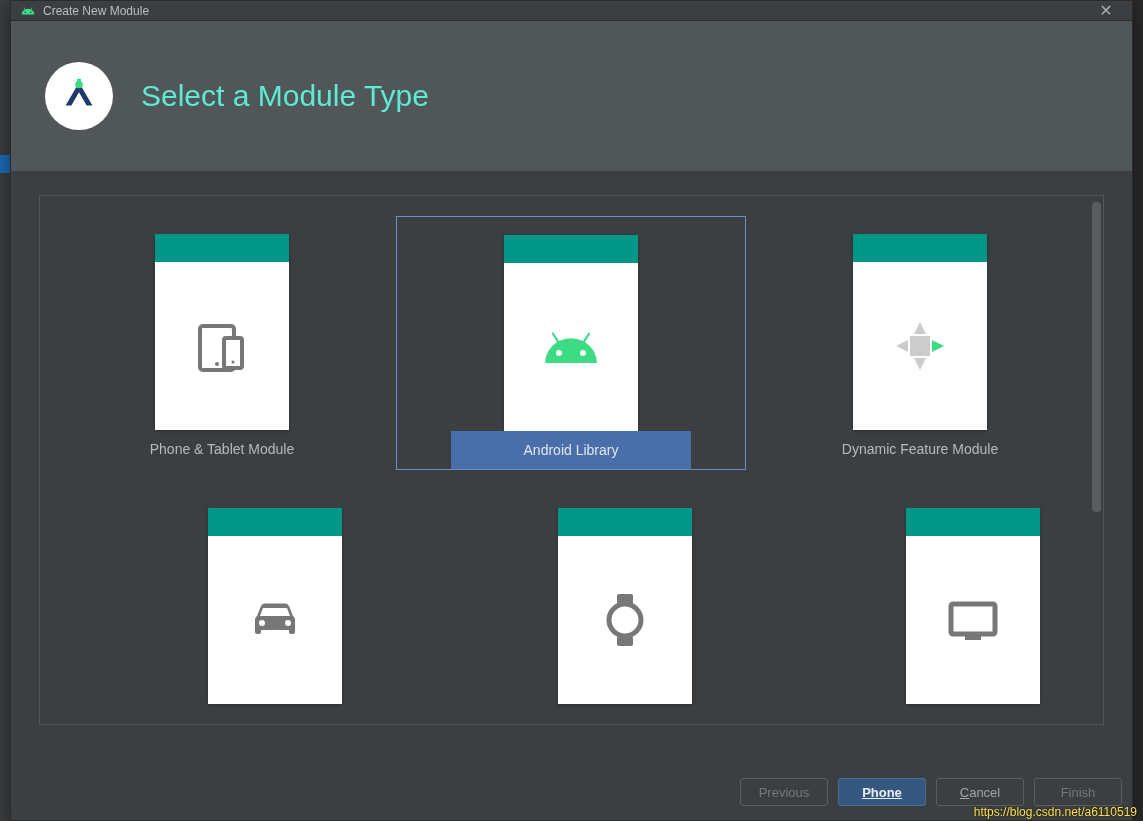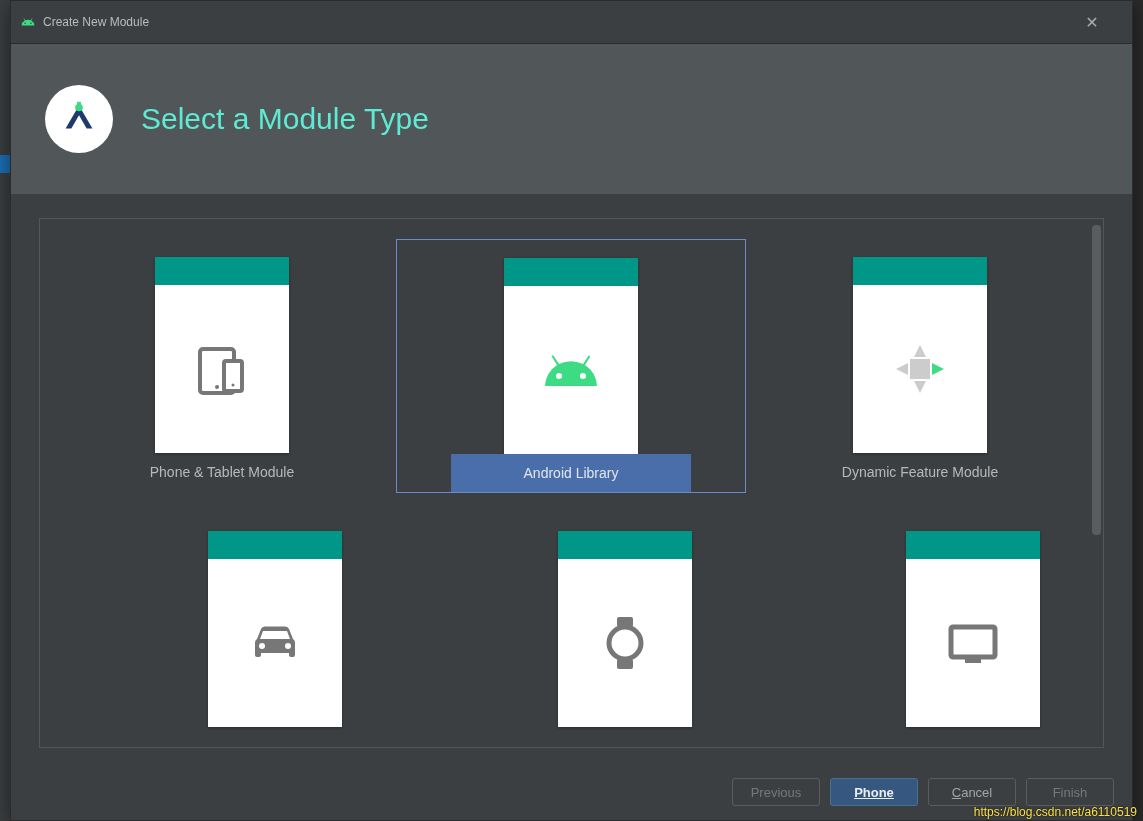--- a/index.html
+++ b/index.html
@@ -30,25 +30,25 @@
     width: 1123px;
     height: 821px;
     background: #3c3f41;
     border: 1px solid #2b2b2b;
     box-shadow: 0 4px 20px rgba(0,0,0,.5);
     display: flex;
     flex-direction: column;
   }
   
   .titlebar {
-    height: 43px;
+    height: 20px;
     background: #3c3f41;
     display: flex;
     align-items: center;
-    padding: 0 20px 0 10px;
+    padding: 0 6px 0 10px;
     font-size: 12px;
     color: #bbbbbb;
     border-bottom: 1px solid #2b2b2b;
   }
   .titlebar .android-icon { margin-right: 8px; display:flex; align-items:center;}
   .titlebar .close {
     margin-left: auto;
     width: 40px;
     text-align: center;
     font-size: 16px;
@@ -149,21 +149,21 @@
     background: #5a5d5f;
     border-radius: 4px;
   }
   
   .footer {
     height: 56px;
     display: flex;
     align-items: center;
     justify-content: flex-end;
     gap: 10px;
-    padding-right: 18px;
+    padding-right: 10px;
   }
   .btn {
     min-width: 88px;
     height: 28px;
     border: 1px solid #5a5d5f;
     background: #3c3f41;
     color: #a3a3a3;
     font-size: 13px;
     border-radius: 3px;
     cursor: pointer;

